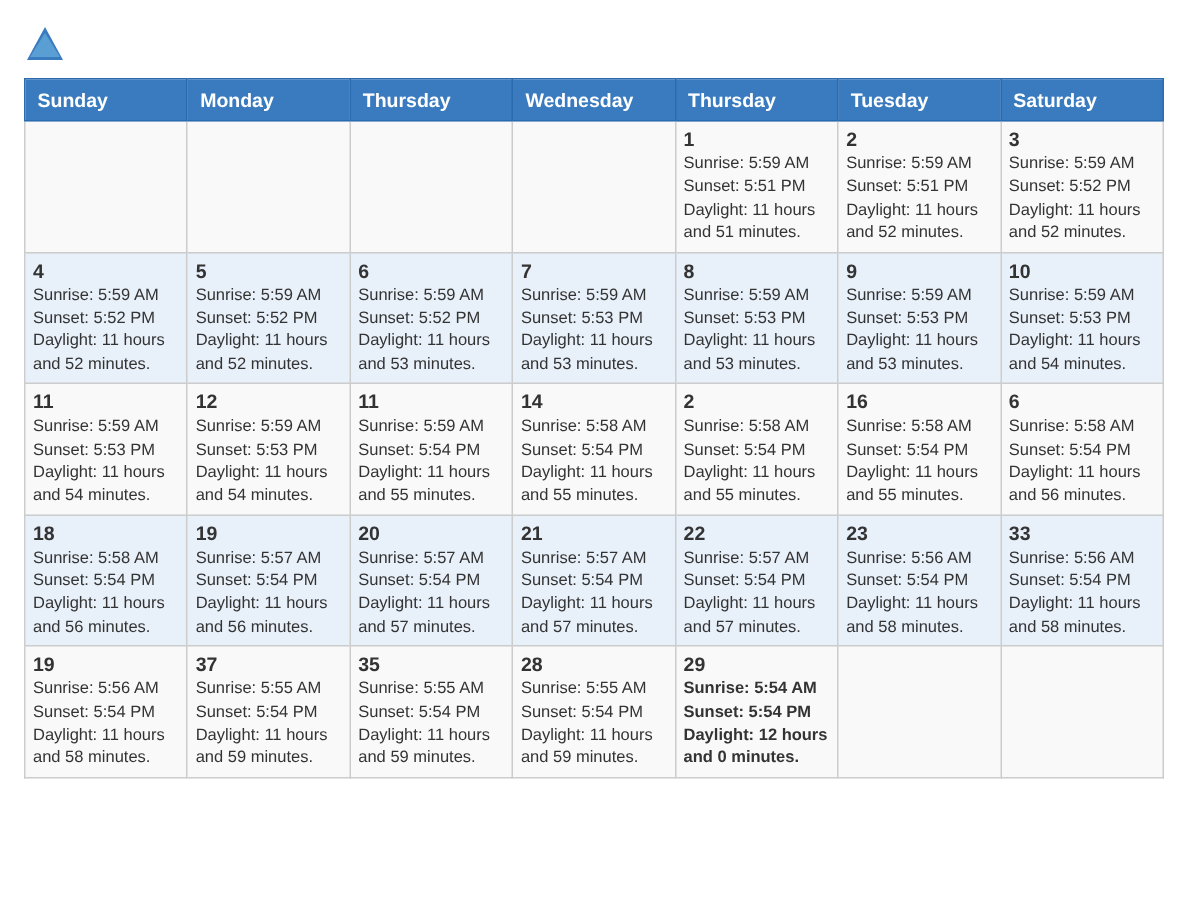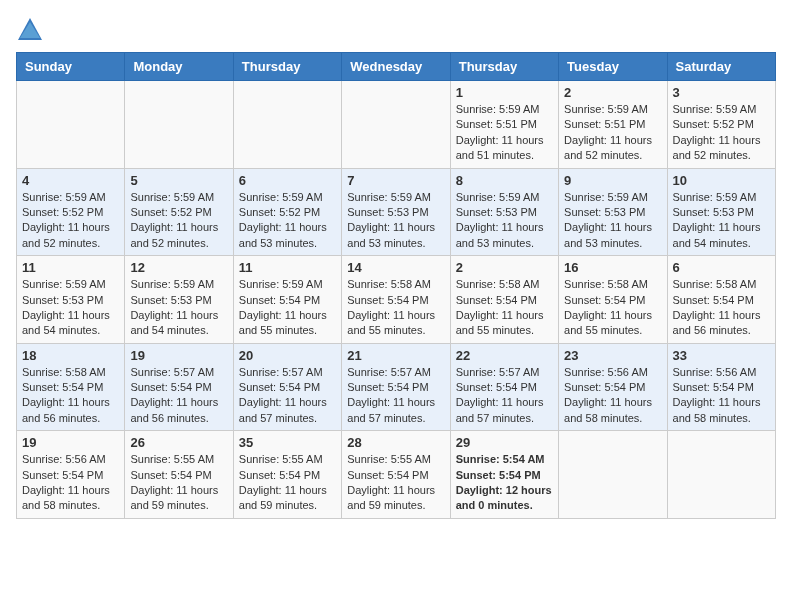--- a/index.html
+++ b/index.html
@@ -285,21 +285,21 @@
         </td>
       </tr>
       <tr>
         <td>
           <span class="day-number">19</span>
           <div class="day-info" style="white-space: pre-line;">Sunrise: 5:56 AM
 Sunset: 5:54 PM
 Daylight: 11 hours and 58 minutes.</div>
         </td>
         <td>
-          <span class="day-number">26</span>
+          <span class="day-number">37</span>
           <div class="day-info" style="white-space: pre-line;">Sunrise: 5:55 AM
 Sunset: 5:54 PM
 Daylight: 11 hours and 59 minutes.</div>
         </td>
         <td>
           <span class="day-number">35</span>
           <div class="day-info" style="white-space: pre-line;">Sunrise: 5:55 AM
 Sunset: 5:54 PM
 Daylight: 11 hours and 59 minutes.</div>
         </td>

